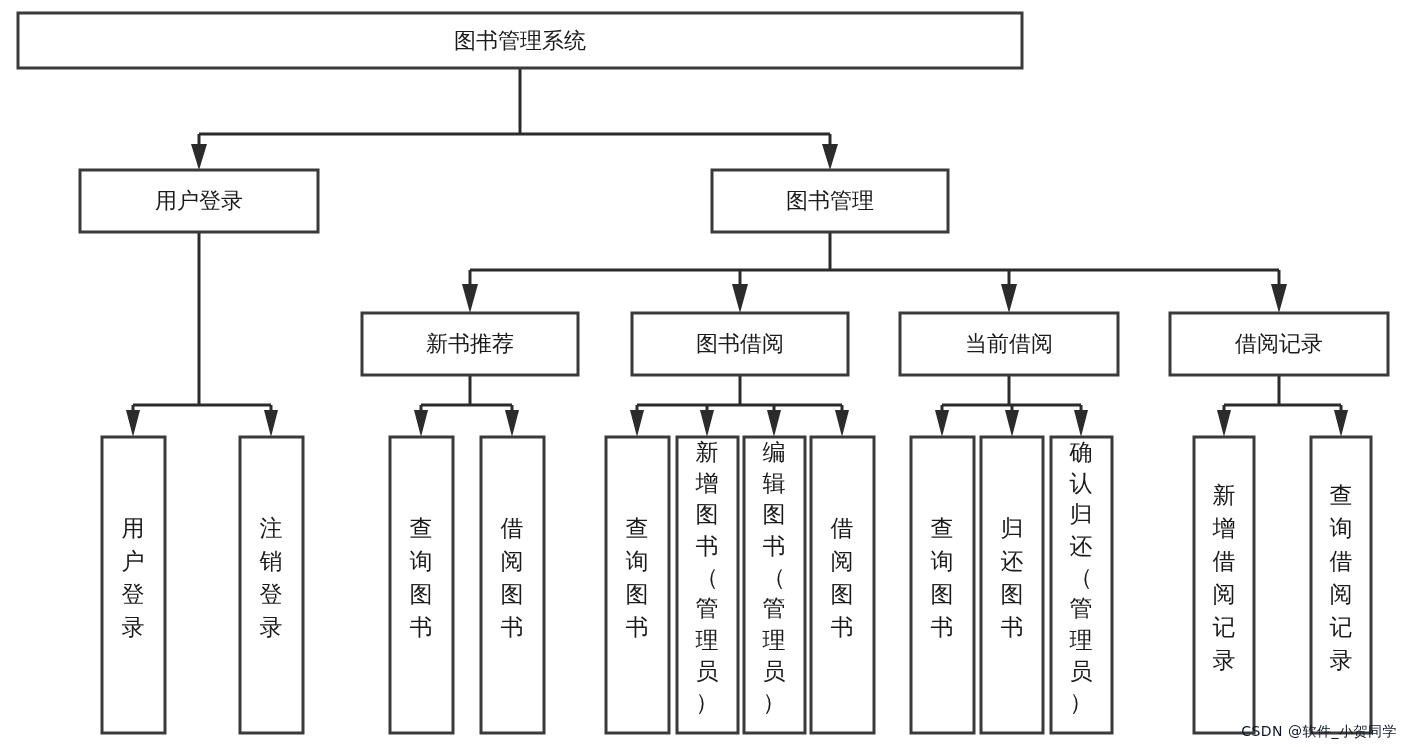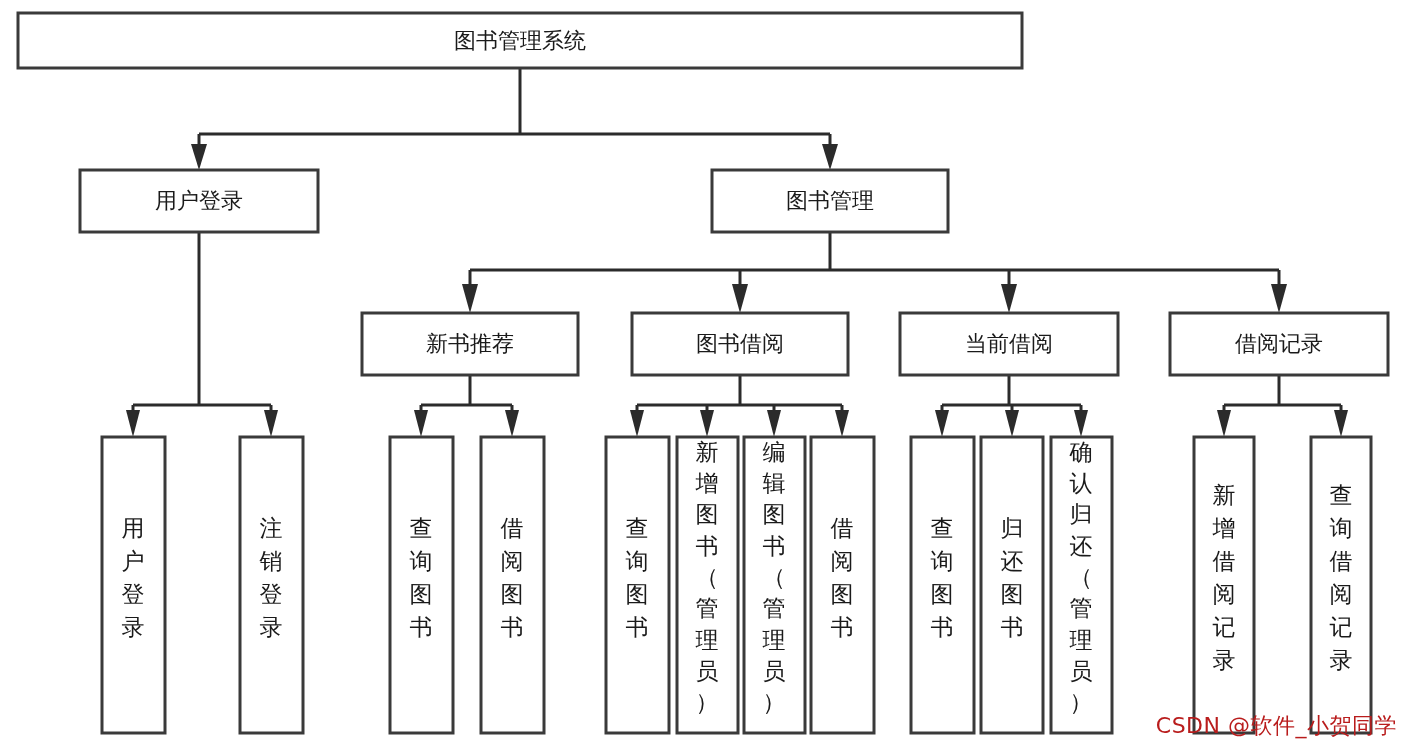--- a/index.html
+++ b/index.html
@@ -44,22 +44,22 @@
   }
   .arrow-head {
     fill: #2b2b2b;
     stroke: none;
   }
   .watermark {
     position: absolute;
     right: 8px;
     bottom: 6px;
     font-family: "DejaVu Sans", "Liberation Sans", sans-serif;
-    font-size: 22px;
-    color: #b91c1c;
+    font-size: 14px;
+    color: #0f172a;
     letter-spacing: 0.5px;
     white-space: nowrap;
     pointer-events: none;
   }
 </style>
 </head>
 <body>
 
 <svg id="diagram" viewBox="0 0 1405 747" xmlns="http://www.w3.org/2000/svg">
 

